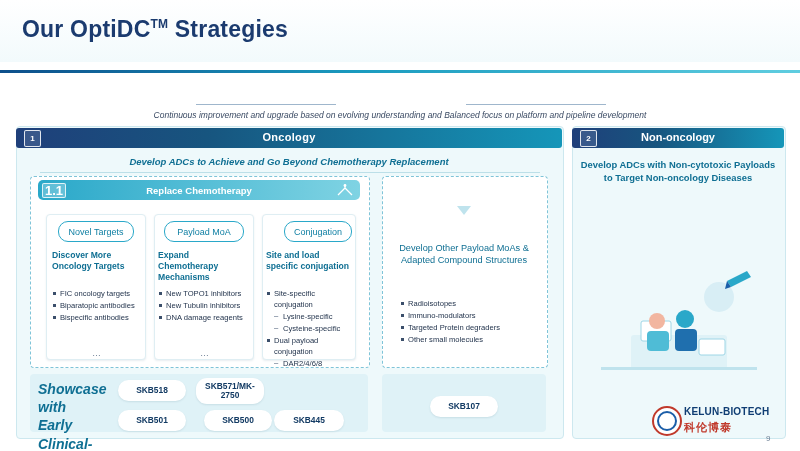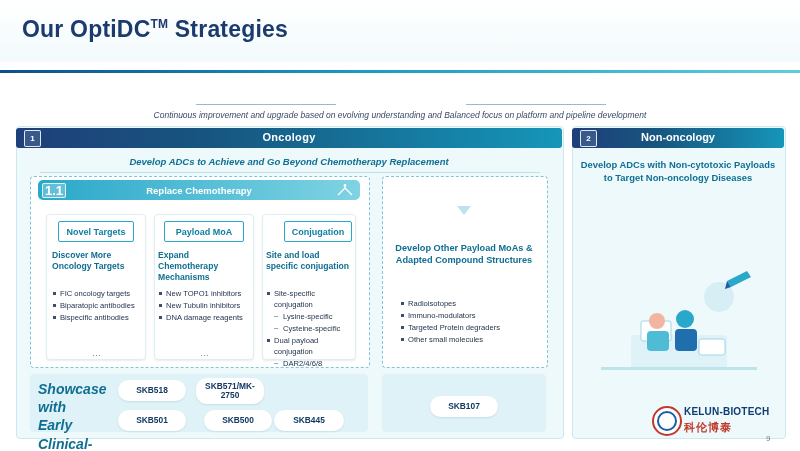--- a/index.html
+++ b/index.html
@@ -94,23 +94,23 @@
   
   .sub-card{
     position:absolute;background:#ffffff;border:1px solid #dfeef3;border-radius:4px;
     box-shadow:0 1px 2px rgba(30,80,110,.10);
   }
   .sc1{left:46px;top:214px;width:98px;height:144px;}
   .sc2{left:154px;top:214px;width:98px;height:144px;}
   .sc3{left:262px;top:214px;width:92px;height:144px;}
 
   .pill{
-    position:absolute;height:19px;border:1.4px solid #2aa8c9;border-radius:2px;
+    position:absolute;height:19px;border:1.4px solid #2aa8c9;border-radius:10px;
     background:#ffffff;display:flex;align-items:center;justify-content:center;
-    color:#0f7fa3;font-size:9px;font-weight:bold;white-space:nowrap;
+    color:#0f7fa3;font-size:9px;font-weight:normal;white-space:nowrap;
   }
   .p1{left:58px;top:221px;width:74px;}
   .p2{left:164px;top:221px;width:78px;}
   .p3{left:284px;top:221px;width:66px;}
 
   .sc-title{
     position:absolute;font-size:8.6px;font-weight:bold;color:#0f6f93;line-height:1.28;
   }
   .t1{left:52px;top:250px;width:88px;}
   .t2{left:158px;top:250px;width:92px;}
@@ -130,21 +130,21 @@
   .d1{left:92px;top:348px;}
   .d2{left:200px;top:348px;}
 
   
   .arrow-down{
     position:absolute;left:457px;top:206px;width:0;height:0;
     border-left:7px solid transparent;border-right:7px solid transparent;border-top:9px solid #bfe3ed;
   }
   .box12-title{
     position:absolute;left:392px;top:242px;width:144px;text-align:center;
-    font-size:9.2px;font-weight:bold;color:#0f6f93;line-height:1.35;
+    font-size:9.2px;font-weight:normal;color:#0f6f93;line-height:1.35;
   }
   .b12{left:400px;top:298px;width:136px;}
 
   
   .showcase{
     position:absolute;left:30px;top:374px;width:338px;height:58px;
     background:#dff2f7;border-radius:4px;
   }
   .showcase2{
     position:absolute;left:382px;top:374px;width:164px;height:58px;

